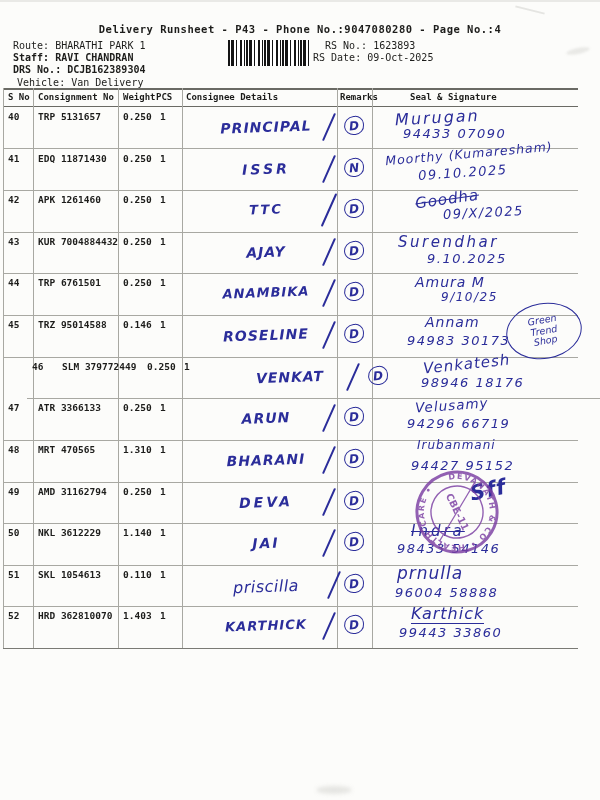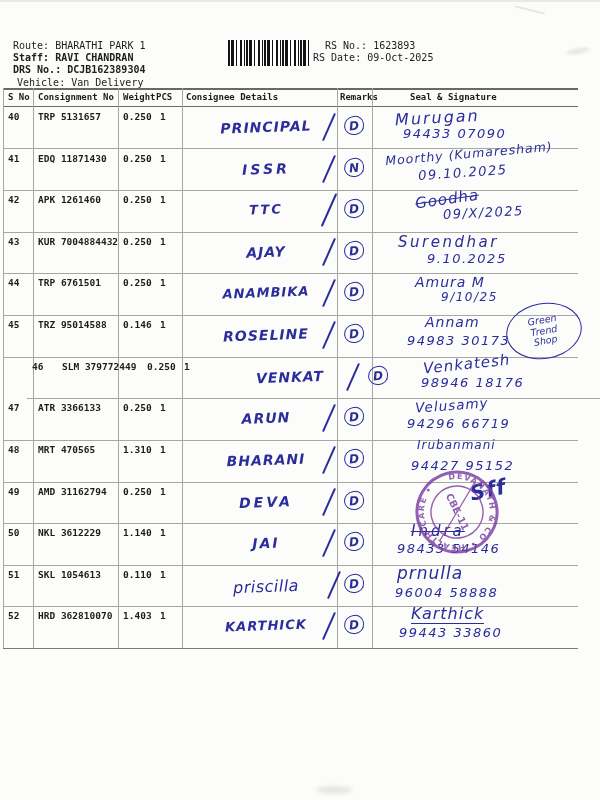--- a/index.html
+++ b/index.html
@@ -37,20 +37,21 @@
   .note-ellipse{position:absolute;left:506px;top:303px;width:74px;height:54px;border:1.5px solid var(--ink);border-radius:50%;transform:rotate(-10deg);display:flex;align-items:center;justify-content:center;text-align:center;}
   .note-ellipse .txt{font-family:"DejaVu Sans",sans-serif;font-style:italic;font-size:9.5px;color:var(--ink);line-height:1.15;width:46px;white-space:normal;}
   .stamp{position:absolute;left:413px;top:468px;}
   .artifact{position:absolute;background:#d6d6d2;}
 </style>
 </head>
 <body>
 
 <div class="page">
 
+  <div class="typed subtitle">Delivery Runsheet - P43 - Phone No.:9047080280 - Page No.:4</div>
 
   <div class="typed info" style="left:13px;top:40px;">Route: BHARATHI PARK 1</div>
   <div class="typed info b" style="left:13px;top:52px;">Staff: RAVI CHANDRAN</div>
   <div class="typed info b" style="left:13px;top:64px;">DRS No.: DCJB162389304</div>
   <div class="typed info" style="left:17px;top:77px;">Vehicle: Van Delivery</div>
 
   <div class="barcode"></div>
 
   <div class="typed info" style="left:313px;top:40px;padding-left:12px;">RS No.: 1623893</div>
   <div class="typed info" style="left:313px;top:52px;">RS Date: 09-Oct-2025</div>

